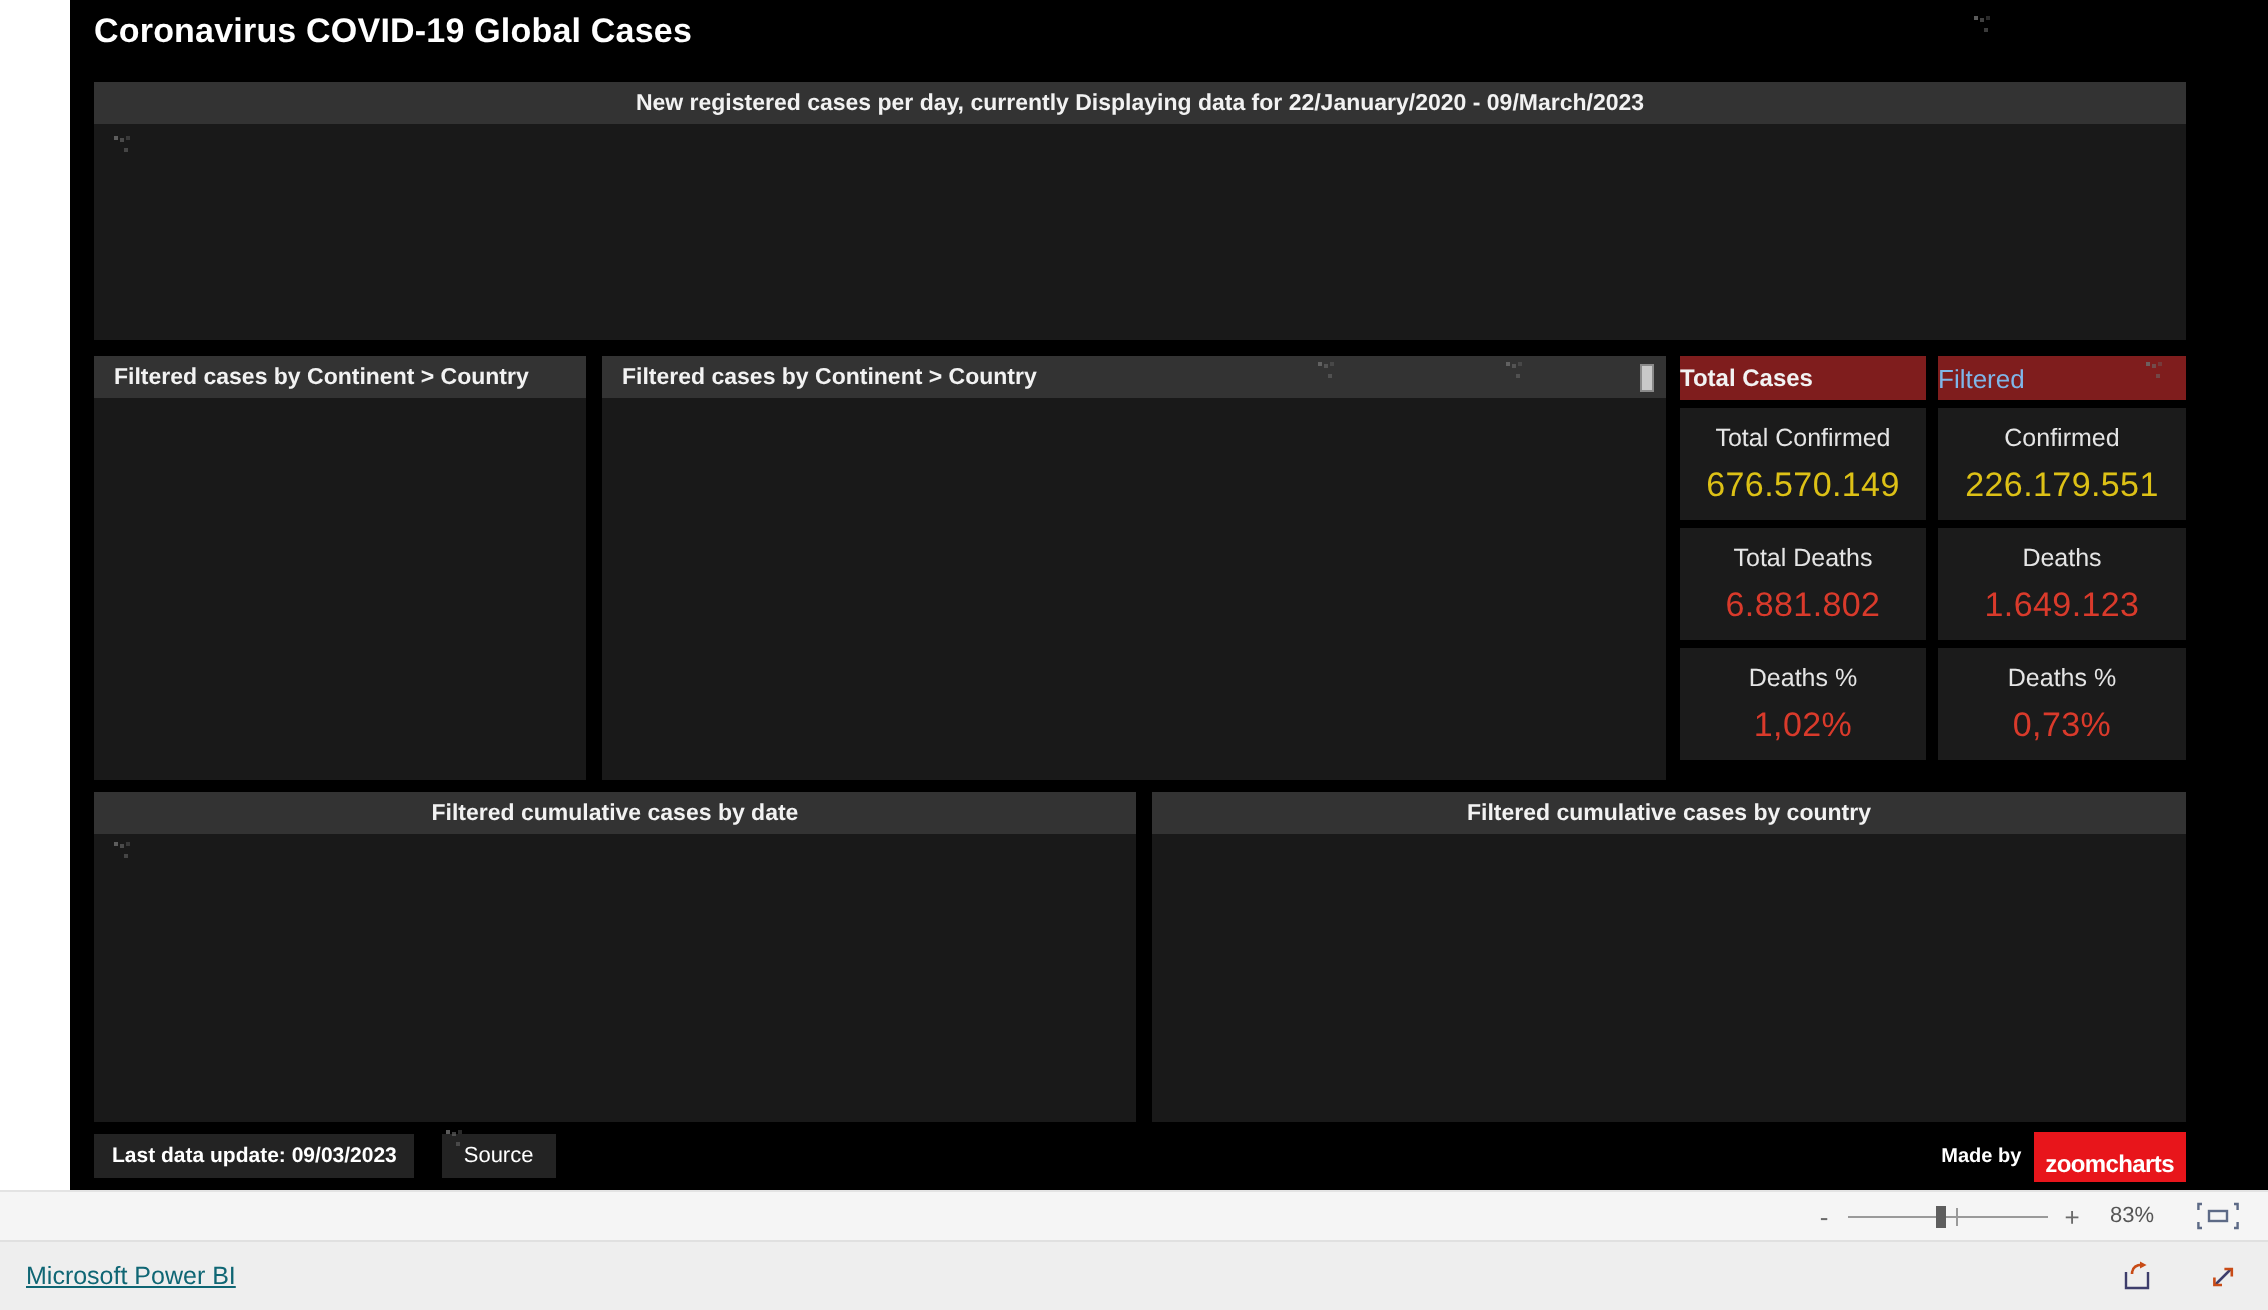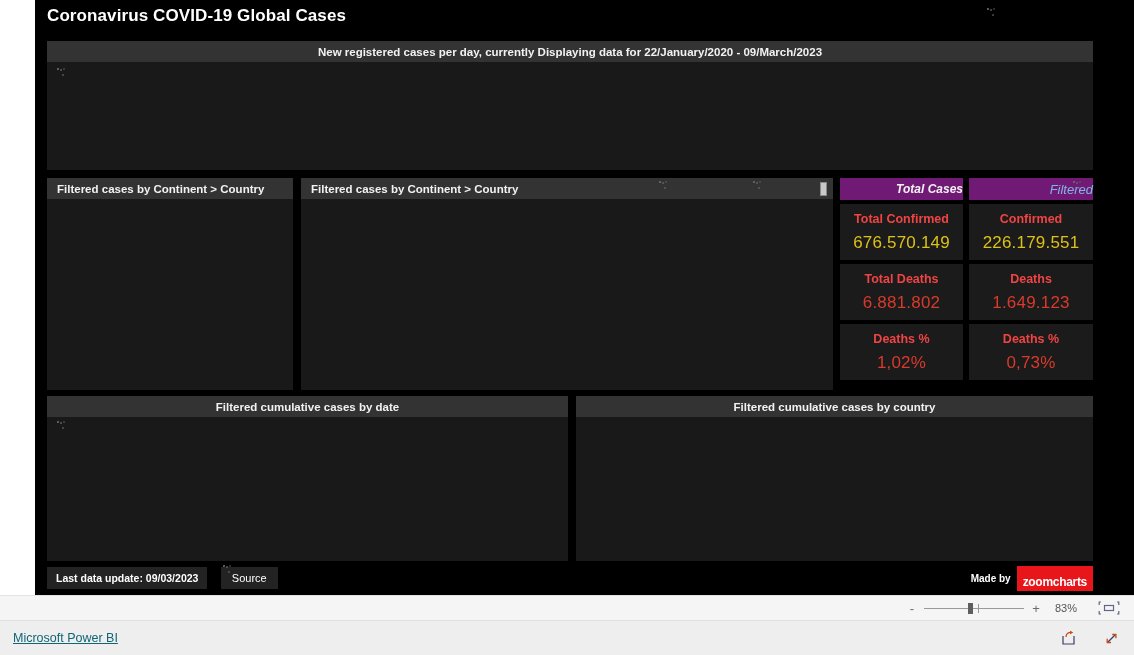--- a/index.html
+++ b/index.html
@@ -50,32 +50,31 @@
   .spinner i:nth-child(4){ left:5px;top:6px;opacity:.55;}
 
   .scroll-thumb{
     position:absolute; right:6px; top:4px;
     width:7px; height:14px; background:#c9c9c9; border:1px solid #8a8a8a;
   }
 
   
   .kpi-col{ position:absolute; }
   .kpi-head{
-    height:22px; background:#701a75;
-    display:flex; align-items:center; justify-content:flex-end;
+    height:22px; background:#7f1d1d;
+    display:flex; align-items:center; justify-content:flex-start;
     position:relative;
-    font-style:italic;
   }
   .kpi-head-label{ font-size:12px; font-weight:bold; color:#f2f2f2; }
   .kpi-head-label.accent{ color:#7fb6e8; font-weight:normal; font-size:13px; }
   .kpi-card{
     background:#1b1b1b; margin-top:4px;
     display:flex; flex-direction:column; align-items:center; justify-content:center;
   }
-  .kpi-card .k-label{ font-size:12.5px; font-weight:bold; color:#ef4444; }
+  .kpi-card .k-label{ font-size:12.5px; font-weight:normal; color:#e5e5e5; }
   .kpi-card .k-value{ font-size:17px; margin-top:7px; letter-spacing:.2px; }
   .v-yellow{ color:#ddc116; }
   .v-red{ color:#d93a2b; }
 
   
   .rep-footer{ position:absolute; left:12px; bottom:6px; width:1046px; height:22px; }
   .chip{
     display:inline-flex; align-items:center; justify-content:center;
     height:22px; background:#232323; color:#ffffff;
     font-size:10.5px; font-weight:bold; padding:0 9px; position:relative;

